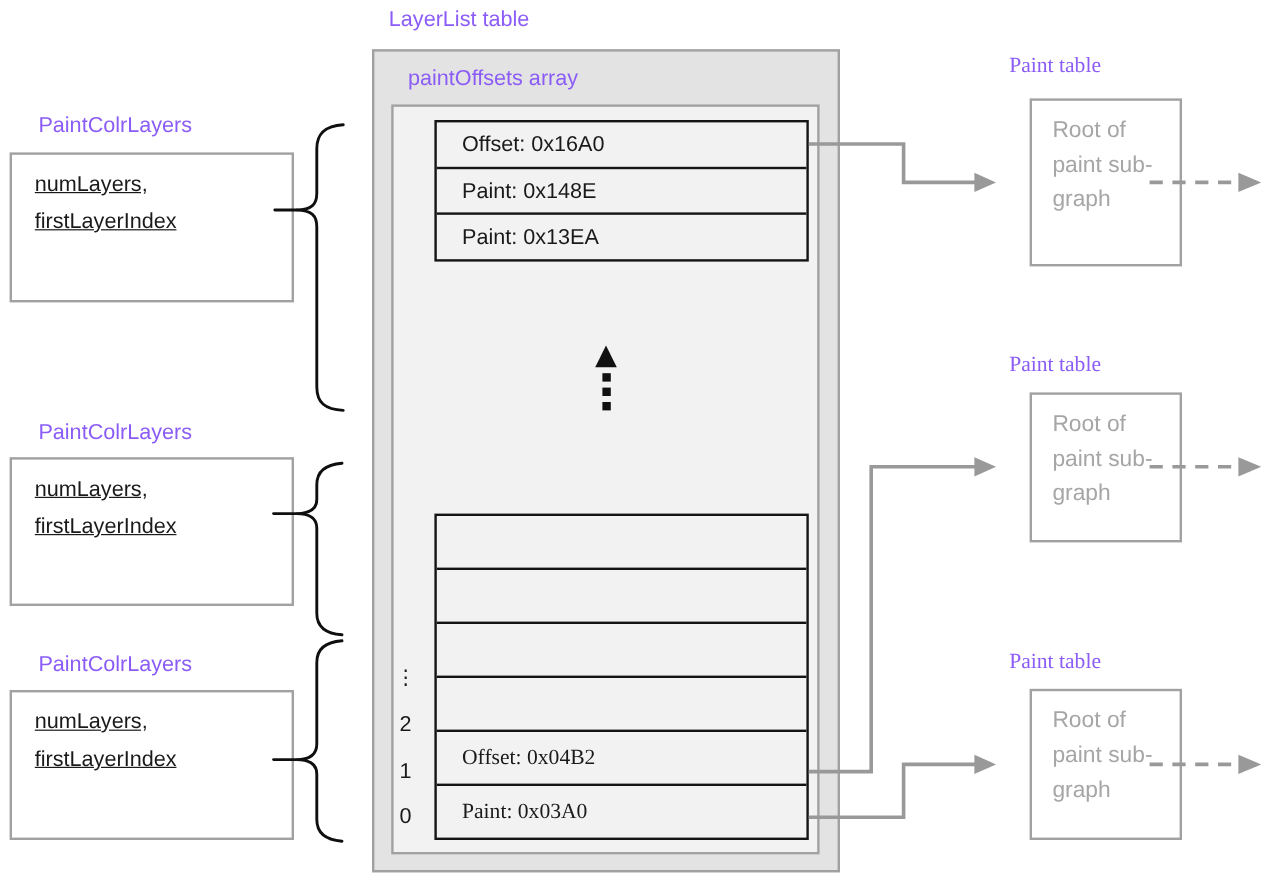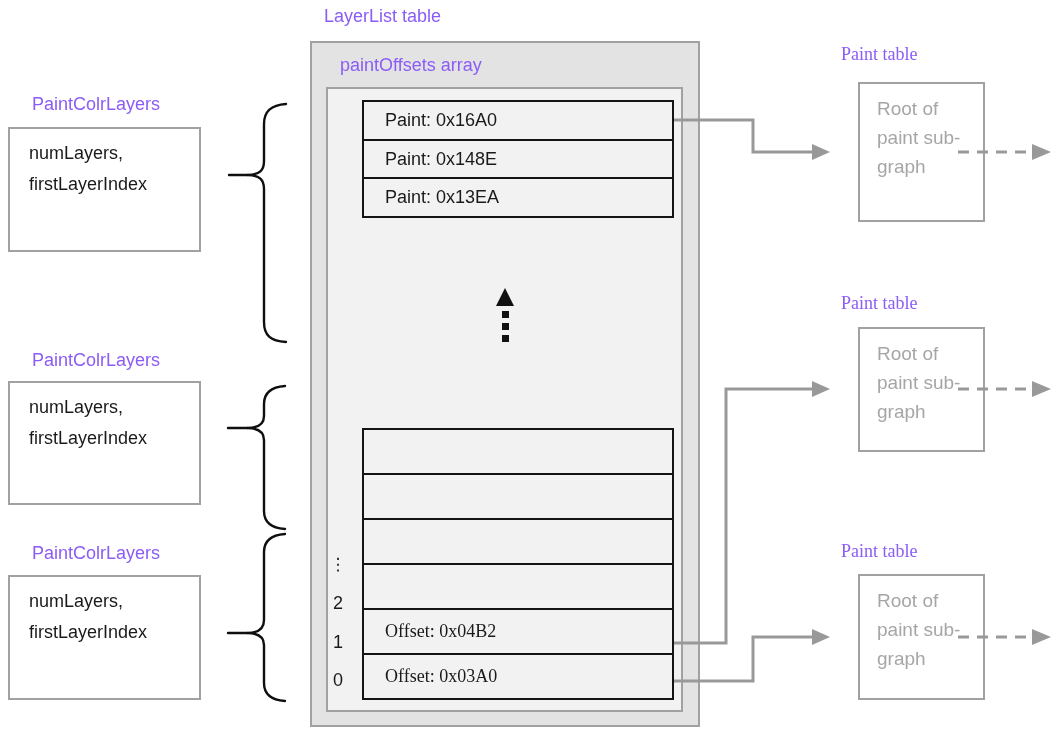--- a/index.html
+++ b/index.html
@@ -34,23 +34,23 @@
   
   .idx {
     left:323px; width:30px; height:39px;
     display:flex; align-items:center; justify-content:center;
     font-size:18px; color:#1a1a1a;
   }
   .vdots { font-size:17px; letter-spacing:0; }
 
   
   .pcl-box {
-    left:8px; width:193px; height:125px;
+    left:8px; width:237px; height:125px;
     background:#ffffff; border:2px solid #a1a1a1;
-    padding:9px 0 0 19px; font-size:18px; line-height:31px;
+    padding:9px 0 0 19px; font-size:18px; line-height:31px;text-decoration:underline;
   }
   .pcl-title { left:32px; font-size:18px; }
 
   
   .pt-box {
     left:830px; width:127px;
     background:#ffffff; border:2px solid #a1a1a1;
     padding:10px 8px 0 17px;
     font-size:19px; line-height:29px; color:#a6a6a6;margin-left:28px;
   }
@@ -65,32 +65,32 @@
 
   <div class="abs dlabel" style="left:324px; top:6px;">LayerList table</div>
 
   <div class="abs outer-box"></div>
 
   <div class="abs dlabel" style="left:340px; top:55px;">paintOffsets array</div>
 
   <div class="abs inner-box"></div>
 
   <div class="abs rowstack top-rows">
-    <div class="orow">Paint: 0x16A0</div>
+    <div class="orow">Offset: 0x16A0</div>
     <div class="orow">Paint: 0x148E</div>
     <div class="orow">Paint: 0x13EA</div>
   </div>
 
   <div class="abs rowstack bottom-rows">
     <div class="orow"></div>
     <div class="orow"></div>
     <div class="orow"></div>
     <div class="orow"></div>
     <div class="orow">Offset: 0x04B2</div>
-    <div class="orow">Offset: 0x03A0</div>
+    <div class="orow">Paint: 0x03A0</div>
   </div>
 
   <div class="abs idx vdots" style="top:545px;">⋮</div>
   <div class="abs idx" style="top:584px;">2</div>
   <div class="abs idx" style="top:623px;">1</div>
   <div class="abs idx" style="top:661px;">0</div>
 
   <div class="abs dlabel pcl-title" style="top:94px;">PaintColrLayers</div>
   <div class="abs pcl-box" style="top:127px;">
     <div>numLayers,</div>

